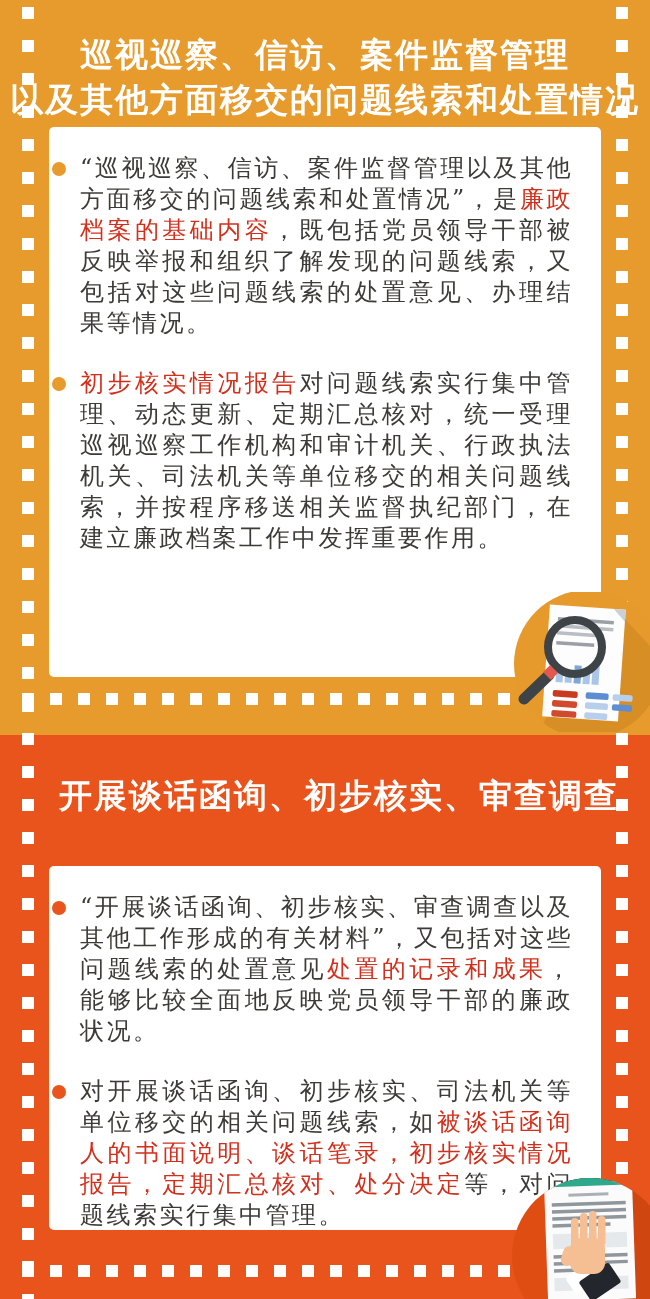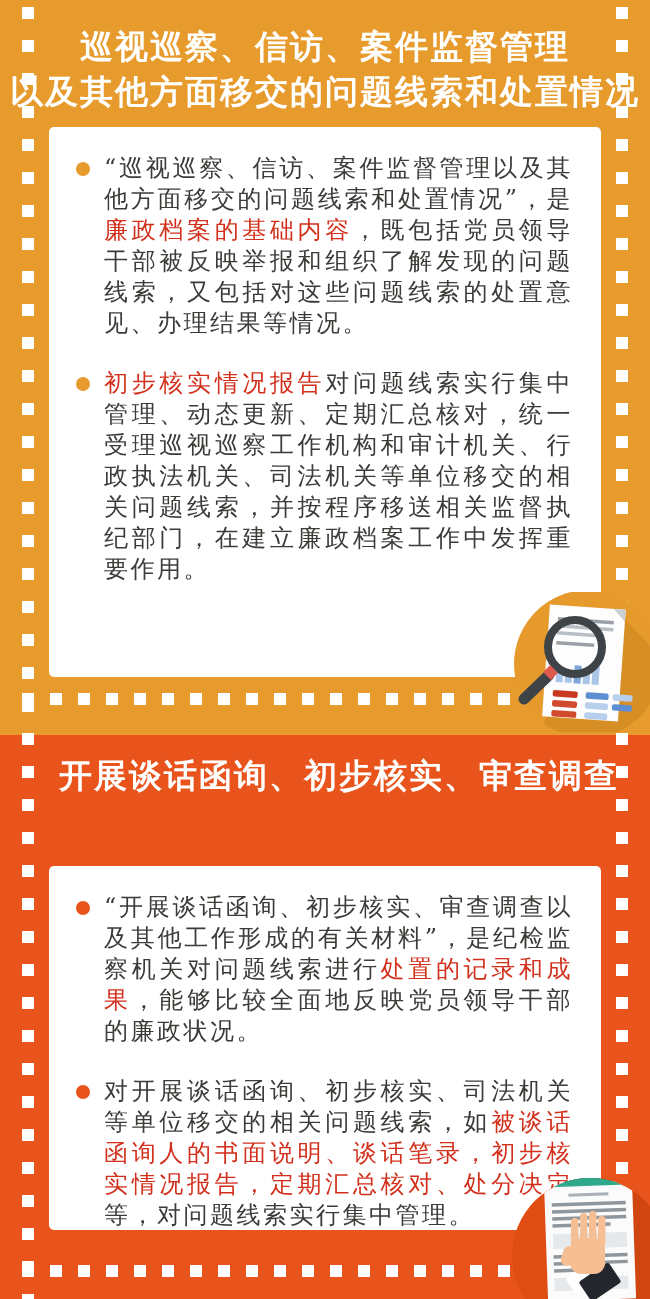--- a/index.html
+++ b/index.html
@@ -24,26 +24,26 @@
     background:repeating-linear-gradient(to right,#fff 0 12px,transparent 12px 28px);
   }
   .dash-row.mid    { top:693px; }
   .dash-row.bottom { top:1265px; }
 
   .title {
     position:absolute; left:0; right:0; text-align:center; color:#fff;
     font-weight:bold; z-index:2; letter-spacing:2px;
   }
   .title .tline { font-size:33px; line-height:45px; }
-  .title1 { top:24px; }
-  .title2 { top:753px;margin-left:28px; }
+  .title1 { top:32px; }
+  .title2 { top:773px;margin-left:28px; }
 
   .card {
     position:absolute; left:49px; width:552px; background:#fff;
-    border-radius:5px; z-index:2; padding:26px 28px 0 24px;
+    border-radius:5px; z-index:2; padding:26px 28px 0 0;
   }
   .card1 { top:127px; height:550px; }
   .card2 { top:866px; height:364px; }
 
   .bullet { display:flex; margin-bottom:29px; }
   .dot { flex:none; width:14px; height:14px; border-radius:50%; margin:9px 14px 0 3px; }
   .card1 .dot { background:#E79B2C; }
   .card2 .dot { background:#E9541C; }
   .btext {
     font-family:"DejaVu Serif","Liberation Serif",serif;
@@ -123,21 +123,21 @@
     </svg>
   </div>
 
   <div class="title title2">
     <div class="tline">开展谈话函询、初步核实、审查调查</div>
   </div>
 
   <div class="card card2">
     <div class="bullet">
       <span class="dot"></span>
-      <p class="btext"><span>“开展谈话函询、初步核实、审查调查以及其他工作形成的有关材料”，是纪检监察机关对问题线索进行</span><span class="red">处置的记录和成果</span><span>，能够比较全面地反映党员领导干部的廉政状况。</span></p>
+      <p class="btext"><span>“开展谈话函询、初步核实、审查调查以及其他工作形成的有关材料”，又包括对这些问题线索的处置意见</span><span class="red">处置的记录和成果</span><span>，能够比较全面地反映党员领导干部的廉政状况。</span></p>
     </div>
     <div class="bullet">
       <span class="dot"></span>
       <p class="btext"><span>对开展谈话函询、初步核实、司法机关等单位移交的相关问题线索，如</span><span class="red">被谈话函询人的书面说明、谈话笔录，初步核实情况报告，定期汇总核对、处分决定</span><span>等，对问题线索实行集中管理。</span></p>
     </div>
   </div>
 
   <div class="badge badge2">
     <svg width="170" height="130" viewBox="0 0 170 130" xmlns="http://www.w3.org/2000/svg">
       <defs>

